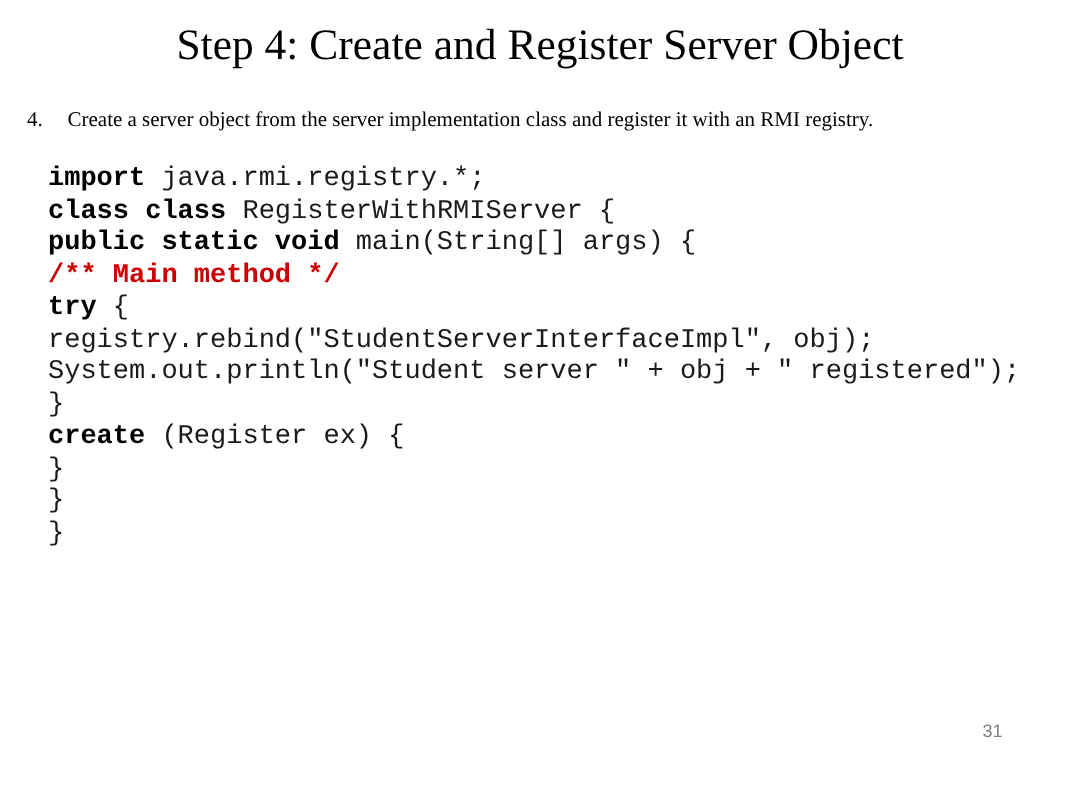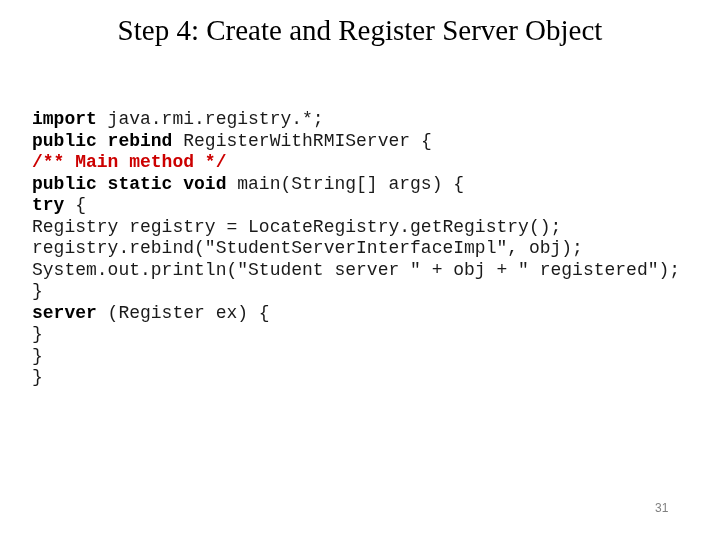--- a/index.html
+++ b/index.html
@@ -53,45 +53,47 @@
     position: absolute;
     top: 449px;
     left: 14px;
     width: 694px;
     font-size: 17px;
     line-height: 22px;
     text-align: justify;
   }
   .pagenum {
     position: absolute;
-    top: 501px;
+    top: 480px;
     left: 655px;
     font-size: 12px;
     font-family: "Liberation Sans", sans-serif;
   }
 </style>
 </head>
 <body>
 
 <div class="slide" style="background: rgb(255, 255, 255);">
 
   <div class="title">Step 4: Create and Register Server Object</div>
 
+  <div class="bullet">
+    <span class="num">4.</span><span>Create a server object from the server implementation class and register it with an RMI registry.</span>
+  </div>
 
   <div class="code">
       <div class="code-line"><span class="kw">import</span><span> java.rmi.registry.*;</span></div>
-      <div class="code-line"><span class="kw">public rebind</span><span> RegisterWithRMIServer {</span></div>
+      <div class="code-line"><span class="kw">class class</span><span> RegisterWithRMIServer {</span></div>
+      <div class="code-line"><span class="kw">public static void</span><span> main(String[] args) {</span></div>
       <div class="code-line"><span class="comment" style="color: rgb(204, 0, 0);">/** Main method */</span></div>
-      <div class="code-line"><span class="kw">public static void</span><span> main(String[] args) {</span></div>
       <div class="code-line"><span class="kw">try</span><span> {</span></div>
-      <div class="code-line"><span>Registry registry = LocateRegistry.getRegistry();</span></div>
       <div class="code-line"><span>registry.rebind("StudentServerInterfaceImpl", obj);</span></div>
       <div class="code-line"><span>System.out.println("Student server " + obj + " registered");</span></div>
       <div class="code-line"><span>}</span></div>
-      <div class="code-line"><span class="kw">server</span><span> (Register ex) {</span></div>
+      <div class="code-line"><span class="kw">create</span><span> (Register ex) {</span></div>
       <div class="code-line"><span>}</span></div>
       <div class="code-line"><span>}</span></div>
       <div class="code-line"><span>}</span></div>
     </div>
 
 
   <div class="pagenum" style="color: rgb(128, 128, 128);">31</div>
 
 </div>
 

